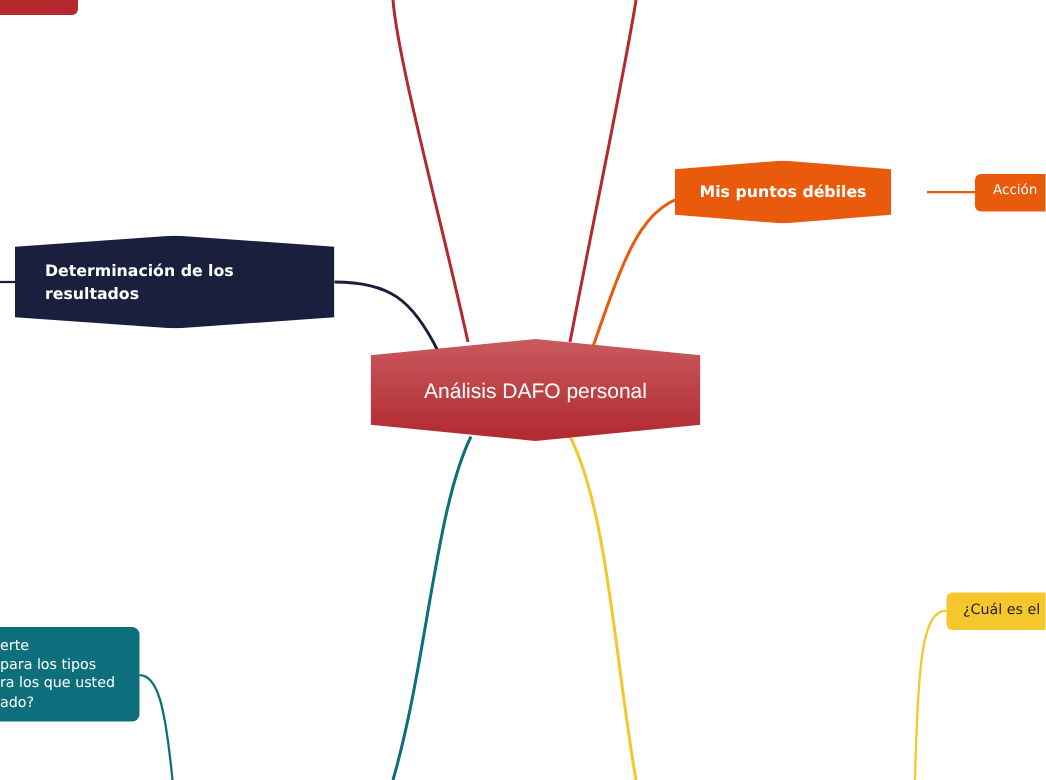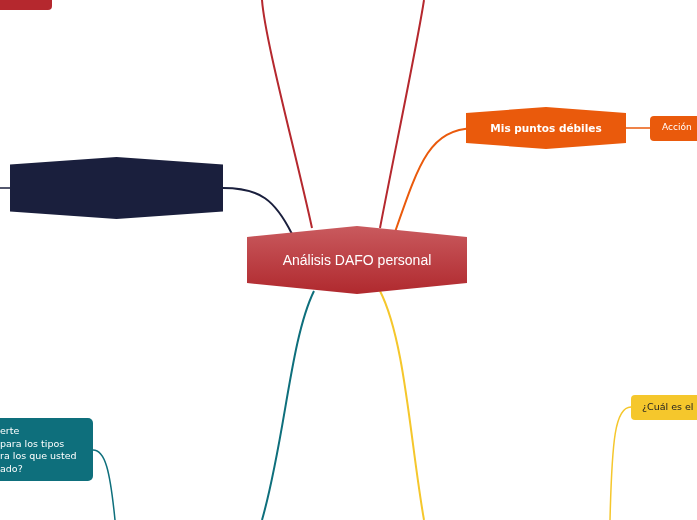--- a/index.html
+++ b/index.html
@@ -28,21 +28,21 @@
     }
     .navy .shape {
       position: absolute; inset: 0; background: #1a1f3d;
       clip-path: polygon(0% 12%, 50% 0%, 100% 12%, 100% 88%, 50% 100%, 0% 88%);
     }
     .navy .label {
       position: absolute; left: 20px; top: 17px; width: 180px;
       font-size: 10.5px; font-weight: bold; line-height: 15px;
     }
     .orange {
-      left: 466px; top: 107px; width: 160px; height: 42px; text-align: center;
+      left: 450px; top: 107px; width: 144px; height: 42px; text-align: center;
     }
     .orange .shape {
       position: absolute; inset: 0; background: #ea5a0c;
       clip-path: polygon(0% 14%, 50% 0%, 100% 14%, 100% 86%, 50% 100%, 0% 86%);
     }
     .orange .label {
       position: absolute; inset: 0; display: flex; align-items: center; justify-content: center;
       font-size: 10.5px; font-weight: bold;
     }
     .orange-child {
@@ -78,20 +78,21 @@
   <path d="M 380 291 C 405 340, 410 440, 424 520" stroke="#f5c72c" stroke-width="2" fill="none"></path>
   <path d="M 631 407 C 615 407, 612 440, 610 520" stroke="#f5c72c" stroke-width="1.5" fill="none"></path>
 </svg>
 
 <div class="node red-top">
   <span>Acción</span>
 </div>
 
 <div class="node navy">
   <div class="shape"></div>
+  <div class="label">Determinación de los resultados</div>
 </div>
 
 <div class="node orange">
   <div class="shape"></div>
   <div class="label">Mis puntos débiles</div>
 </div>
 
 <div class="node orange-child">
   <span>Acción</span>
 </div>

